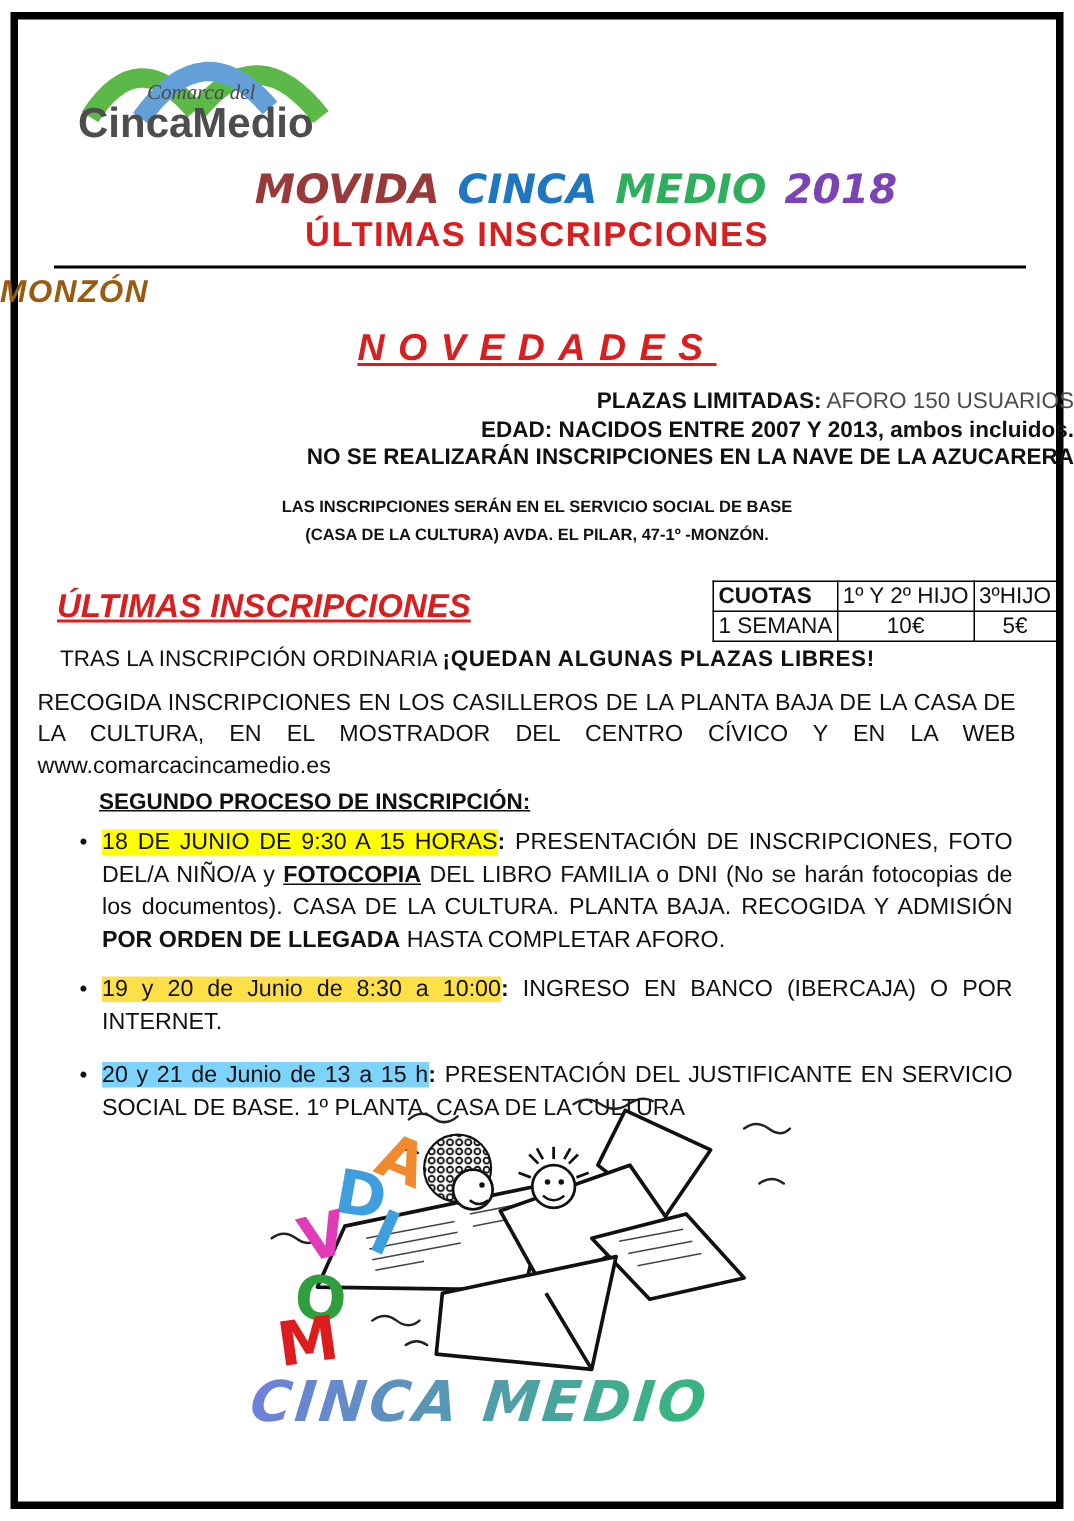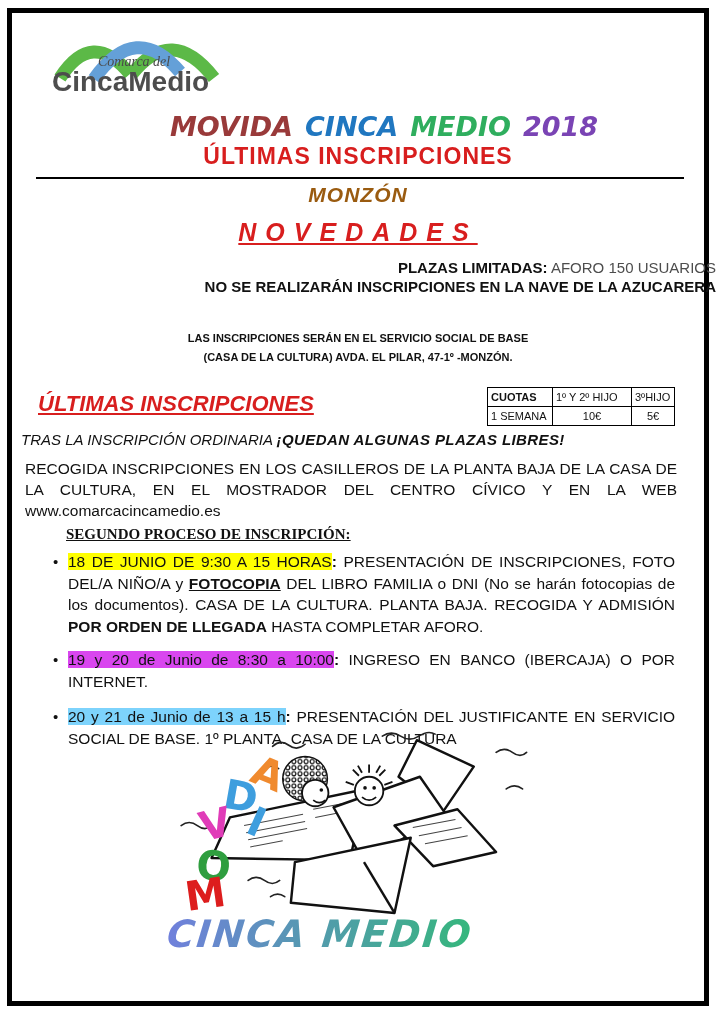--- a/index.html
+++ b/index.html
@@ -12,48 +12,48 @@
   
   .logo{position:absolute;left:46px;top:16px;width:220px;height:84px;}
 
   
   .title{position:absolute;top:111px;left:0;width:100%;text-align:center;
     font-family:"DejaVu Sans",sans-serif;font-weight:bold;font-style:italic;font-size:27px;padding-left:26px;}
   .title span{margin:0 6px;}
   .subtitle{position:absolute;top:143px;left:0;width:100%;text-align:center;
     font-weight:bold;font-size:23px;letter-spacing:1px;}
   .rule{position:absolute;top:177px;left:36px;width:648px;border-top:2px solid #000;height:0;}
-  .city{position:absolute;top:183px;left:0;width:100%;text-align:center;
+  .city{position:absolute;top:183px;left:0;width:100%;
     font-weight:bold;font-style:italic;font-size:21px;letter-spacing:1px;}
   .novedades{position:absolute;top:218px;left:0;width:100%;text-align:center;}
   .novedades span{font-weight:bold;font-style:italic;font-size:25px;letter-spacing:9px;
     text-decoration:underline;}
 
   .info{position:absolute;top:259px;left:0;width:100%;text-align:right;
     font-size:15px;line-height:18.5px;font-weight:bold;}
   .info .val{font-weight:normal;color:#4d4d4d;}
   .lugar{position:absolute;top:329px;left:0;width:100%;text-align:center;
     font-size:11px;line-height:18.5px;font-weight:bold;}
 
   .ultimas-heading{position:absolute;left:38px;top:391px;
     font-weight:bold;font-style:italic;font-size:22px;text-decoration:underline;}
 
-  table.cuotas{position:absolute;left:487px;top:387px;border-collapse:collapse;
-    font-size:11px;table-layout:fixed;}
+  table.cuotas{position:absolute;left:475px;top:387px;border-collapse:collapse;
+    font-size:15px;table-layout:fixed;}
   table.cuotas td{border:1.5px solid #000;padding:1px 3px;height:16px;white-space:nowrap;}
   td.c1{width:58px;} td.c2{width:72px;} td.c3{width:36px;}
   .th-b{font-weight:bold;}
   .num{text-align:center;}
 
-  .tras{position:absolute;left:21px;top:431px;width:660px;font-size:15px;font-style:italic;}
+  .tras{position:absolute;left:40px;top:431px;width:660px;font-size:15px;}
   .tras b{letter-spacing:.4px;}
   .recogida{position:absolute;left:25px;top:458px;width:652px;text-align:justify;
     font-size:15.5px;line-height:21px;}
   .segundo{position:absolute;left:66px;top:526px;font-size:15px;font-weight:bold;
-    text-decoration:underline;font-family:Liberation Serif, serif;}
+    text-decoration:underline;}
 
   .bullets{position:absolute;left:25px;top:551px;width:650px;}
   .bullet{position:relative;padding-left:43px;text-align:justify;
     font-size:15.5px;line-height:21.5px;margin-bottom:12px;}
   .bullet .dot{position:absolute;left:28px;top:0;font-size:15px;}
   .hl{font-weight:normal;}
   .sep{font-weight:bold;}
   .u{font-weight:bold;text-decoration:underline;}
   .b{font-weight:bold;}
 
@@ -87,20 +87,21 @@
 <div class="rule"></div>
 
 <div class="city" style="color: rgb(154, 91, 16);">MONZÓN</div>
 
 <div class="novedades">
   <span style="color: rgb(216, 30, 30);">NOVEDADES</span>
 </div>
 
 <div class="info">
   <div><span>PLAZAS LIMITADAS:</span><span class="val"> AFORO 150 USUARIOS</span></div>
+  <div>EDAD: NACIDOS ENTRE 2007 Y 2013, ambos incluidos.</div>
   <div>NO SE REALIZARÁN INSCRIPCIONES  EN LA NAVE DE LA AZUCARERA</div>
 </div>
 
 <div class="lugar">
   <div>LAS INSCRIPCIONES  SERÁN EN EL SERVICIO  SOCIAL DE BASE</div>
   <div>(CASA DE LA CULTURA) AVDA.  EL PILAR, 47-1º -MONZÓN.</div>
 </div>
 
 <div class="ultimas-heading" style="color: rgb(216, 30, 30);">ÚLTIMAS INSCRIPCIONES</div>
 
@@ -129,21 +130,21 @@
 
 <div class="segundo">SEGUNDO PROCESO DE INSCRIPCIÓN:</div>
 
 <div class="bullets">
   <div class="bullet">
     <span class="dot">•</span>
     <span class="hl" style="background-color: rgb(255, 255, 0);">18 DE JUNIO DE 9:30 A 15 HORAS</span><span class="sep">: </span><span>PRESENTACIÓN DE INSCRIPCIONES, FOTO DEL/A NIÑO/A y </span><span class="u">FOTOCOPIA</span><span> DEL LIBRO FAMILIA o DNI (No se harán fotocopias de los documentos). CASA DE LA CULTURA. PLANTA BAJA. RECOGIDA Y ADMISIÓN </span><span class="b">POR ORDEN DE LLEGADA</span><span> HASTA COMPLETAR AFORO.</span>
   </div>
   <div class="bullet" style="margin-bottom:14px;">
     <span class="dot">•</span>
-    <span class="hl" style="background-color: #d946ef; margin-top: 17px;">19 y 20  de Junio de 8:30 a 10:00</span><span class="sep">: </span><span>INGRESO EN BANCO (IBERCAJA) O POR INTERNET.</span>
+    <span class="hl" style="background-color: #fde047; margin-top: 17px;">19 y 20  de Junio de 8:30 a 10:00</span><span class="sep">: </span><span>INGRESO EN BANCO (IBERCAJA) O POR INTERNET.</span>
   </div>
   <div class="bullet">
     <span class="dot">•</span>
     <span class="hl" style="background-color: #7dd3fc;">20 y 21 de Junio de 13 a 15 h</span><span class="sep">: </span><span>PRESENTACIÓN DEL JUSTIFICANTE EN SERVICIO SOCIAL DE BASE. 1º PLANTA. CASA DE LA CULTURA</span>
   </div>
 </div>
 
 <div class="art">
   <svg width="428" height="252" viewBox="0 0 420 248">
     <defs>

